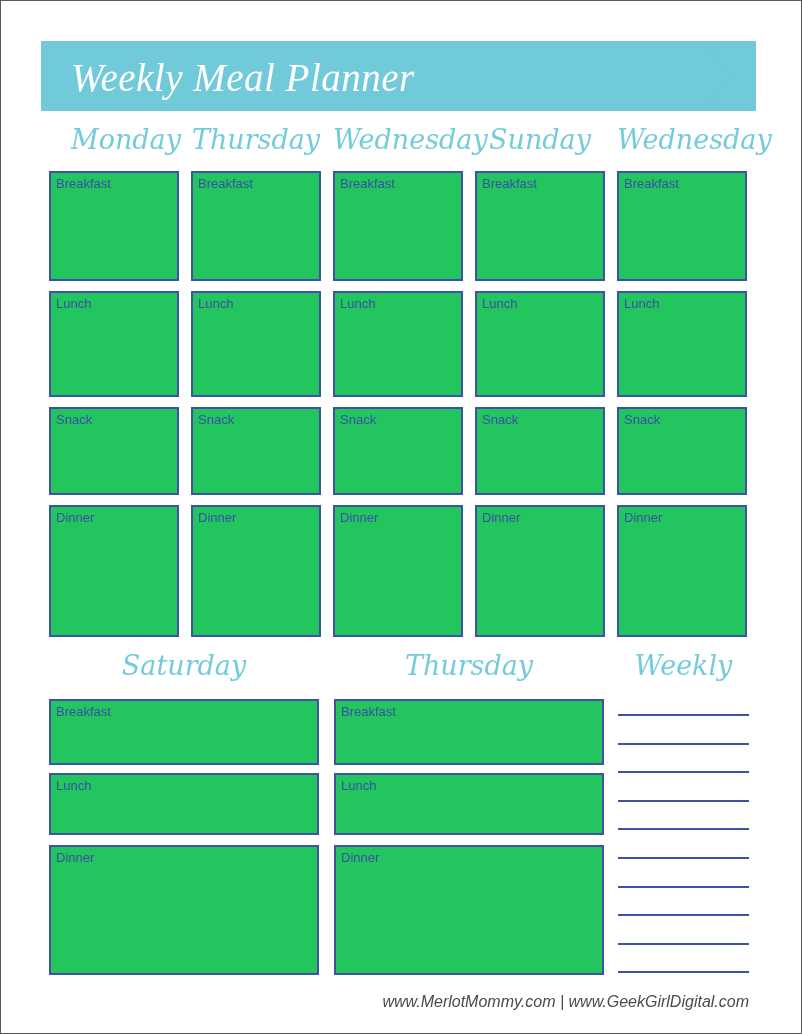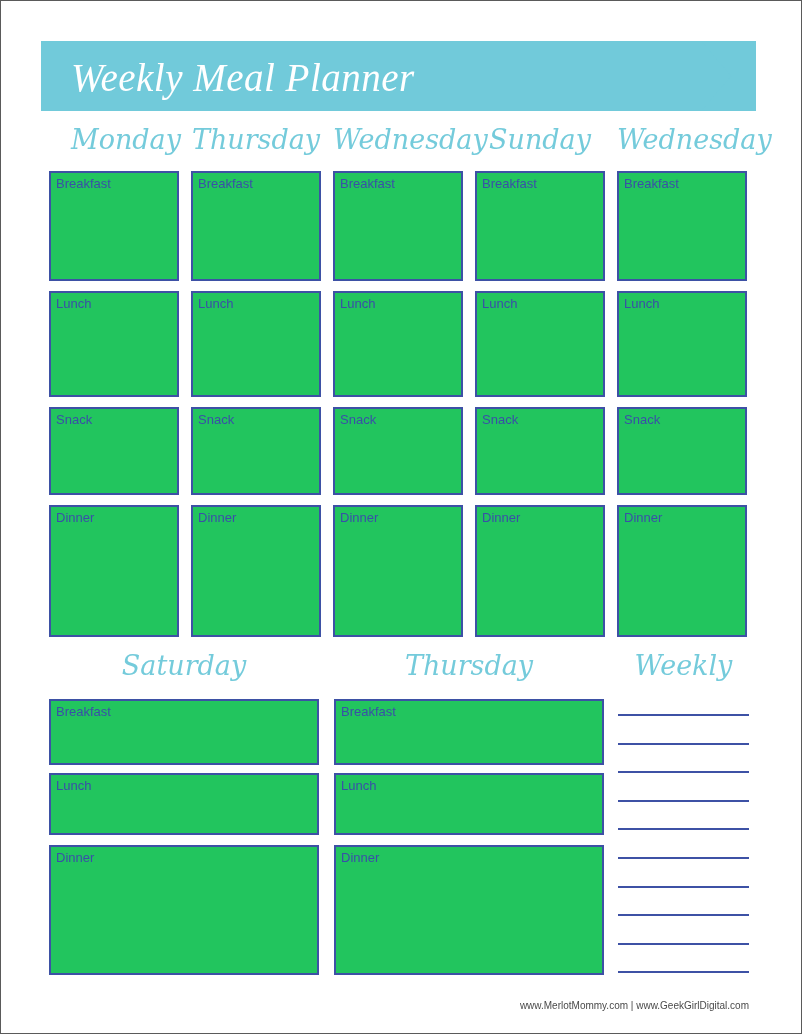--- a/index.html
+++ b/index.html
@@ -98,23 +98,24 @@
     height: 0;
     border-top: 2px solid #3d51a5;
   }
 
   
   #footer {
     position: absolute;
     right: 52px;
     bottom: 22px;
     font-family: "Liberation Sans", sans-serif;
-    font-size: 10px;
+    font-size: 16px;
     color: #4a4a4a;
     white-space: nowrap;
+    font-style: italic;
   }
 </style>
 </head>
 <body>
 
 <div id="page">
 
   <div id="banner">
     <div id="banner-body"></div>
     <div id="banner-notch"></div>

